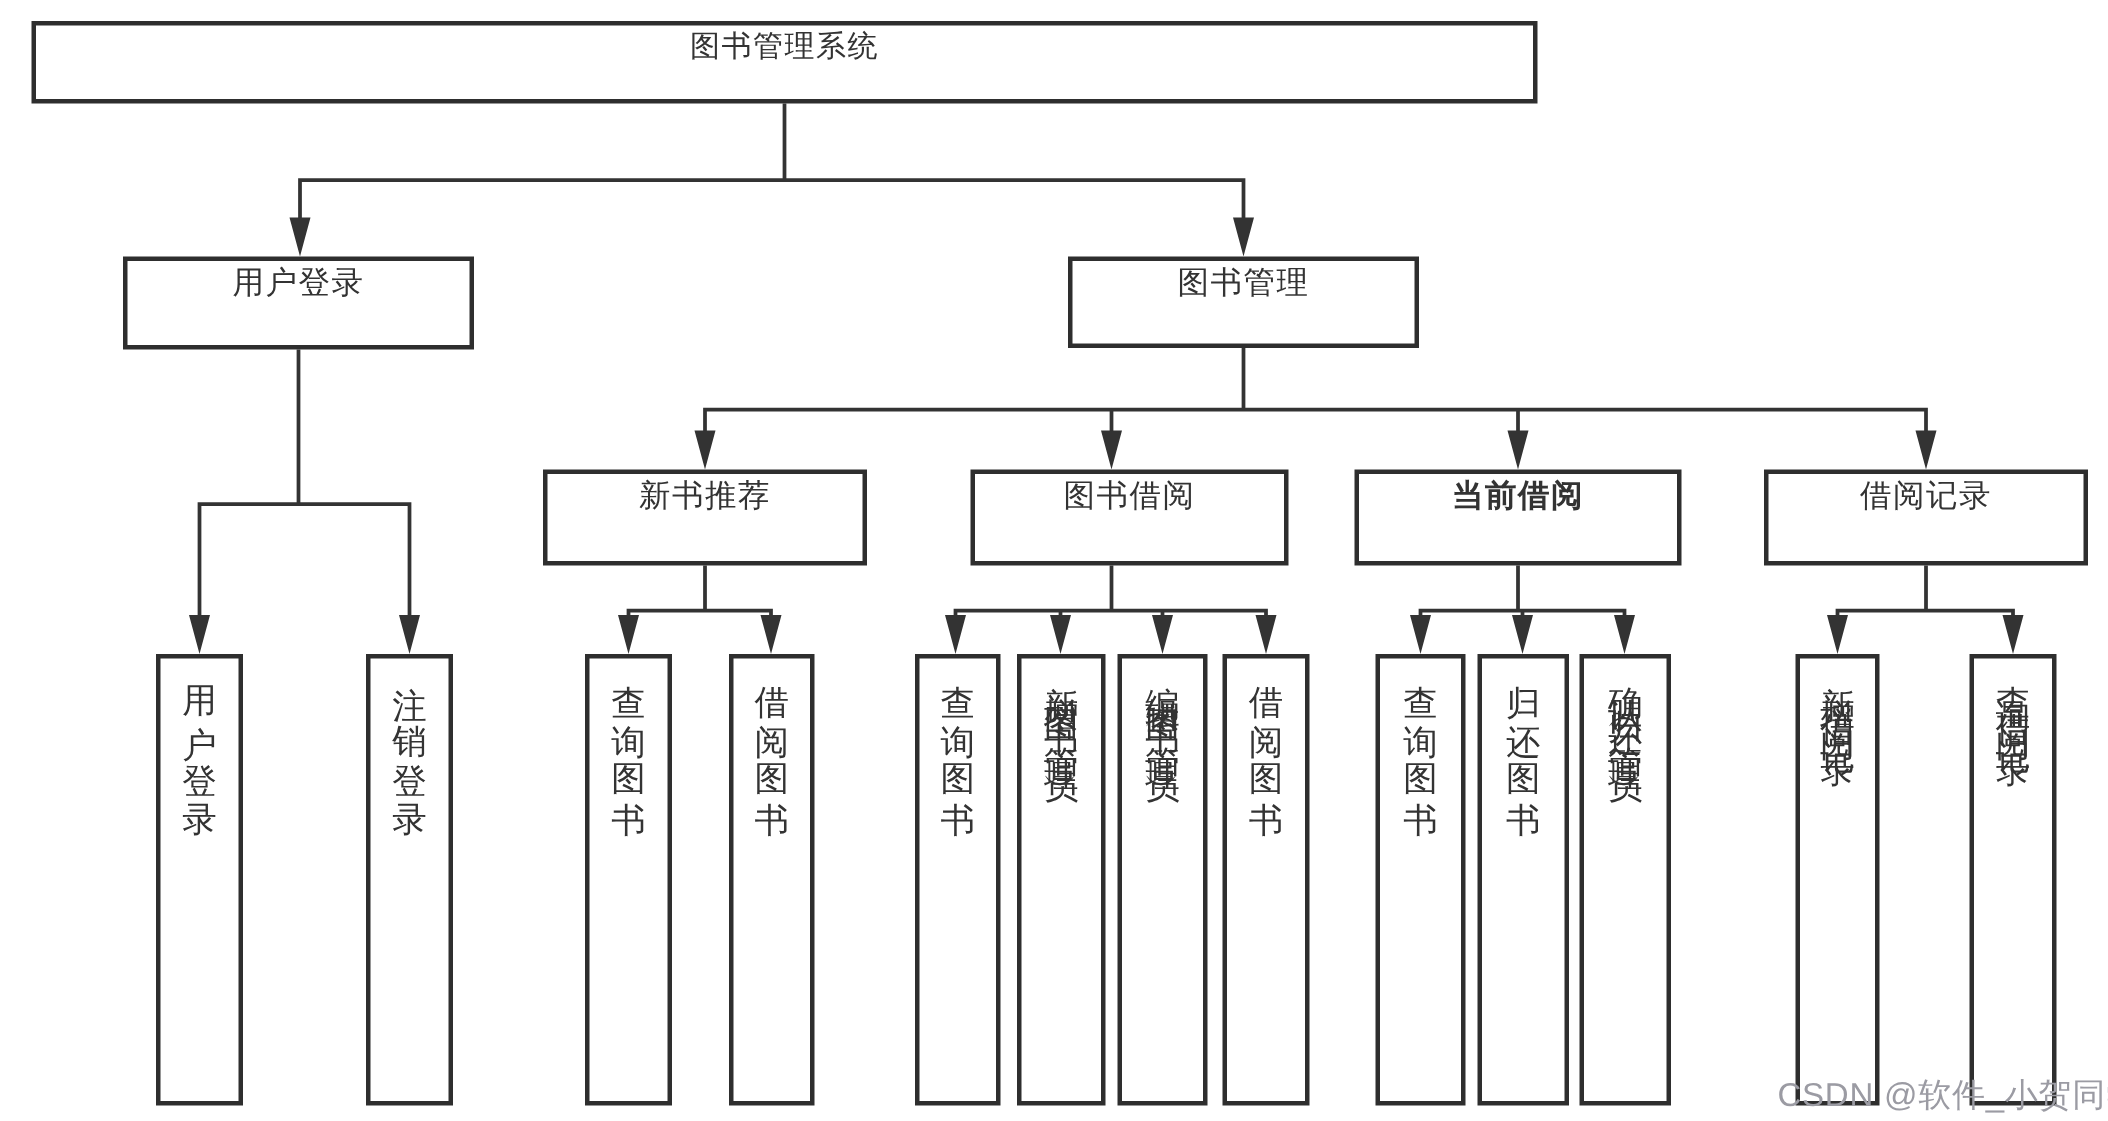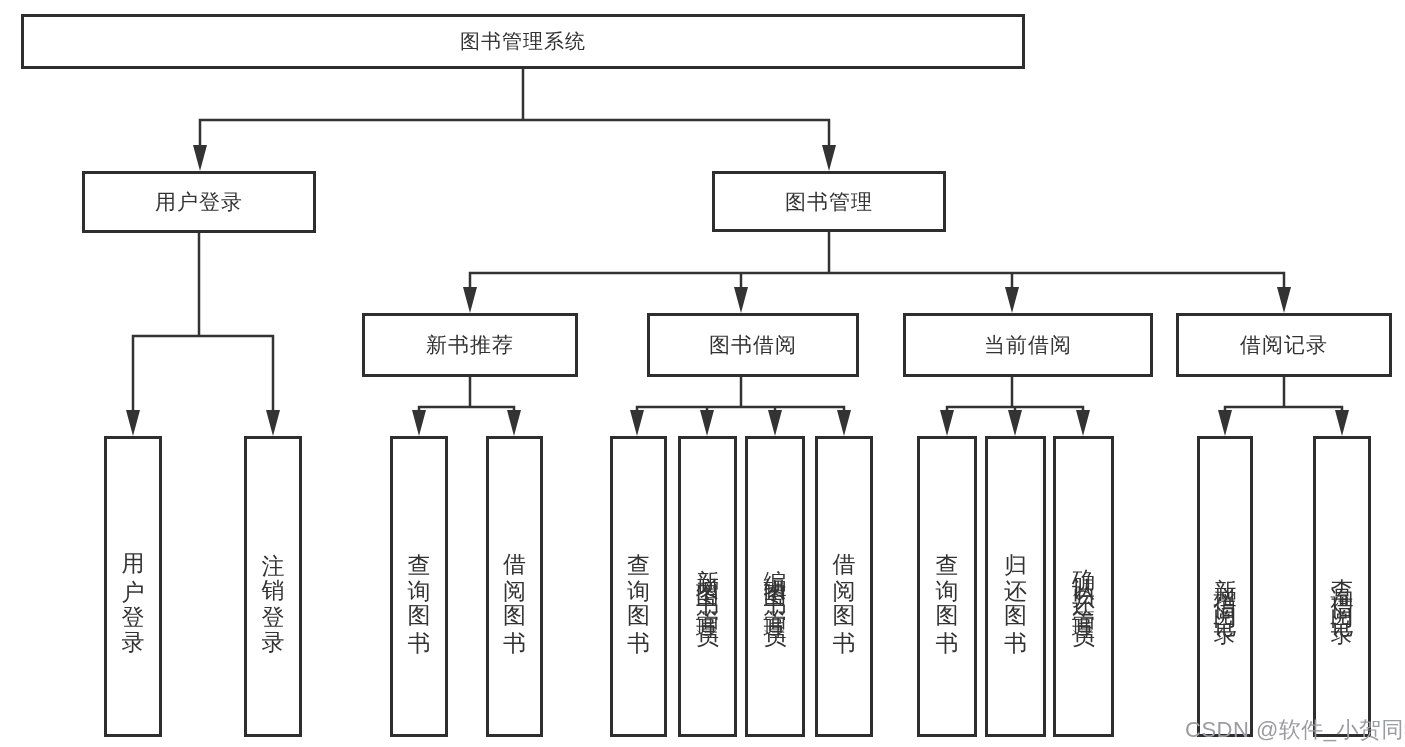--- a/index.html
+++ b/index.html
@@ -10,42 +10,42 @@
     font-family:"Liberation Sans","DejaVu Sans",sans-serif;
     color:#333333;
     overflow:hidden;
   }
   #wires{position:absolute;left:0;top:0;width:1405px;height:747px;z-index:1;}
   .node{
     position:absolute;
     box-sizing:border-box;
     background:#ffffff;
     border:3px solid #2e2e2e;
-    display:flex;align-items:center;justify-content:center;
+    display:flex;align-items:flex-start;justify-content:center;
     z-index:2;
     text-align:center;
   }
   .h-label{font-size:21px;letter-spacing:1px;white-space:nowrap;}
   .root-label{font-size:20px;letter-spacing:1px;}
   .leaf .v-label{
     writing-mode:vertical-rl;
     white-space:nowrap;
     font-size:23px;
     line-height:1;
   }
   .vs4 .v-label{letter-spacing:26px;}
   .vs6 .v-label{letter-spacing:9px;}
   .vsP .v-label{letter-spacing:8px;}
   
   .n-root{left:21px;top:14px;width:1004px;height:55px;}
   .n-login{left:82px;top:171px;width:234px;height:62px;}
   .n-mgmt{left:712px;top:171px;width:234px;height:61px;}
   .n-recommend{left:362px;top:313px;width:216px;height:64px;}
   .n-borrow{left:635px;top:313px;width:212px;height:64px;margin-left:12px;}
-  .n-current{left:903px;top:313px;width:250px;height:64px;}
+  .n-current{left:903px;top:313px;width:218px;height:64px;font-weight:bold;}
   .n-records{left:1176px;top:313px;width:216px;height:64px;}
   .leaf{top:436px;height:301px;}
   .lf-1{left:104px;width:58px;}
   .lf-2{left:244px;width:58px;}
   .lf-3{left:390px;width:58px;}
   .lf-4{left:486px;width:57px;}
   .lf-5{left:610px;width:57px;}
   .lf-6{left:678px;width:59px;}
   .lf-7{left:745px;width:60px;}
   .lf-8{left:815px;width:58px;}

